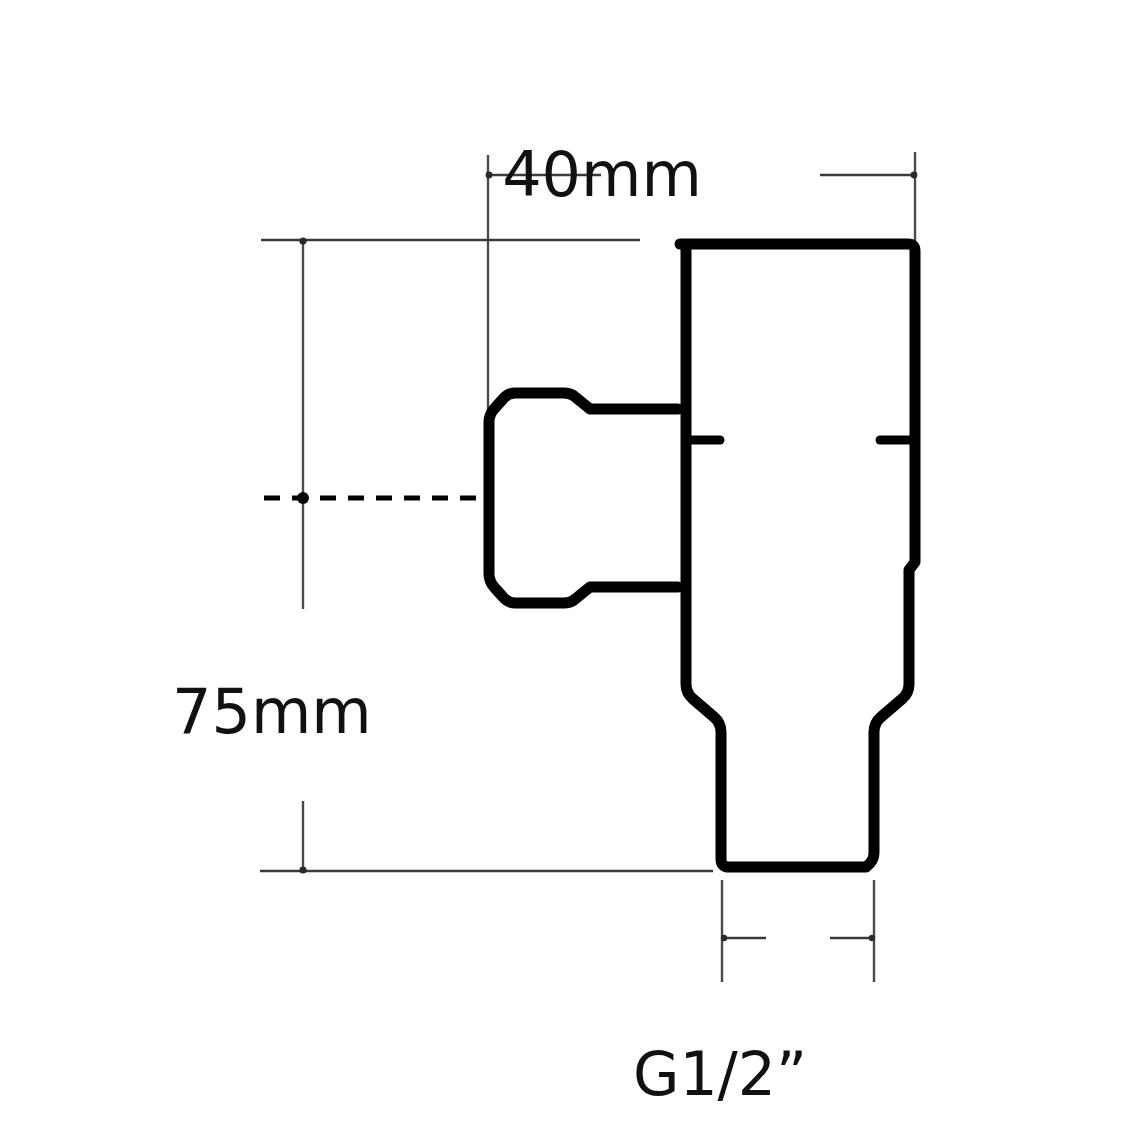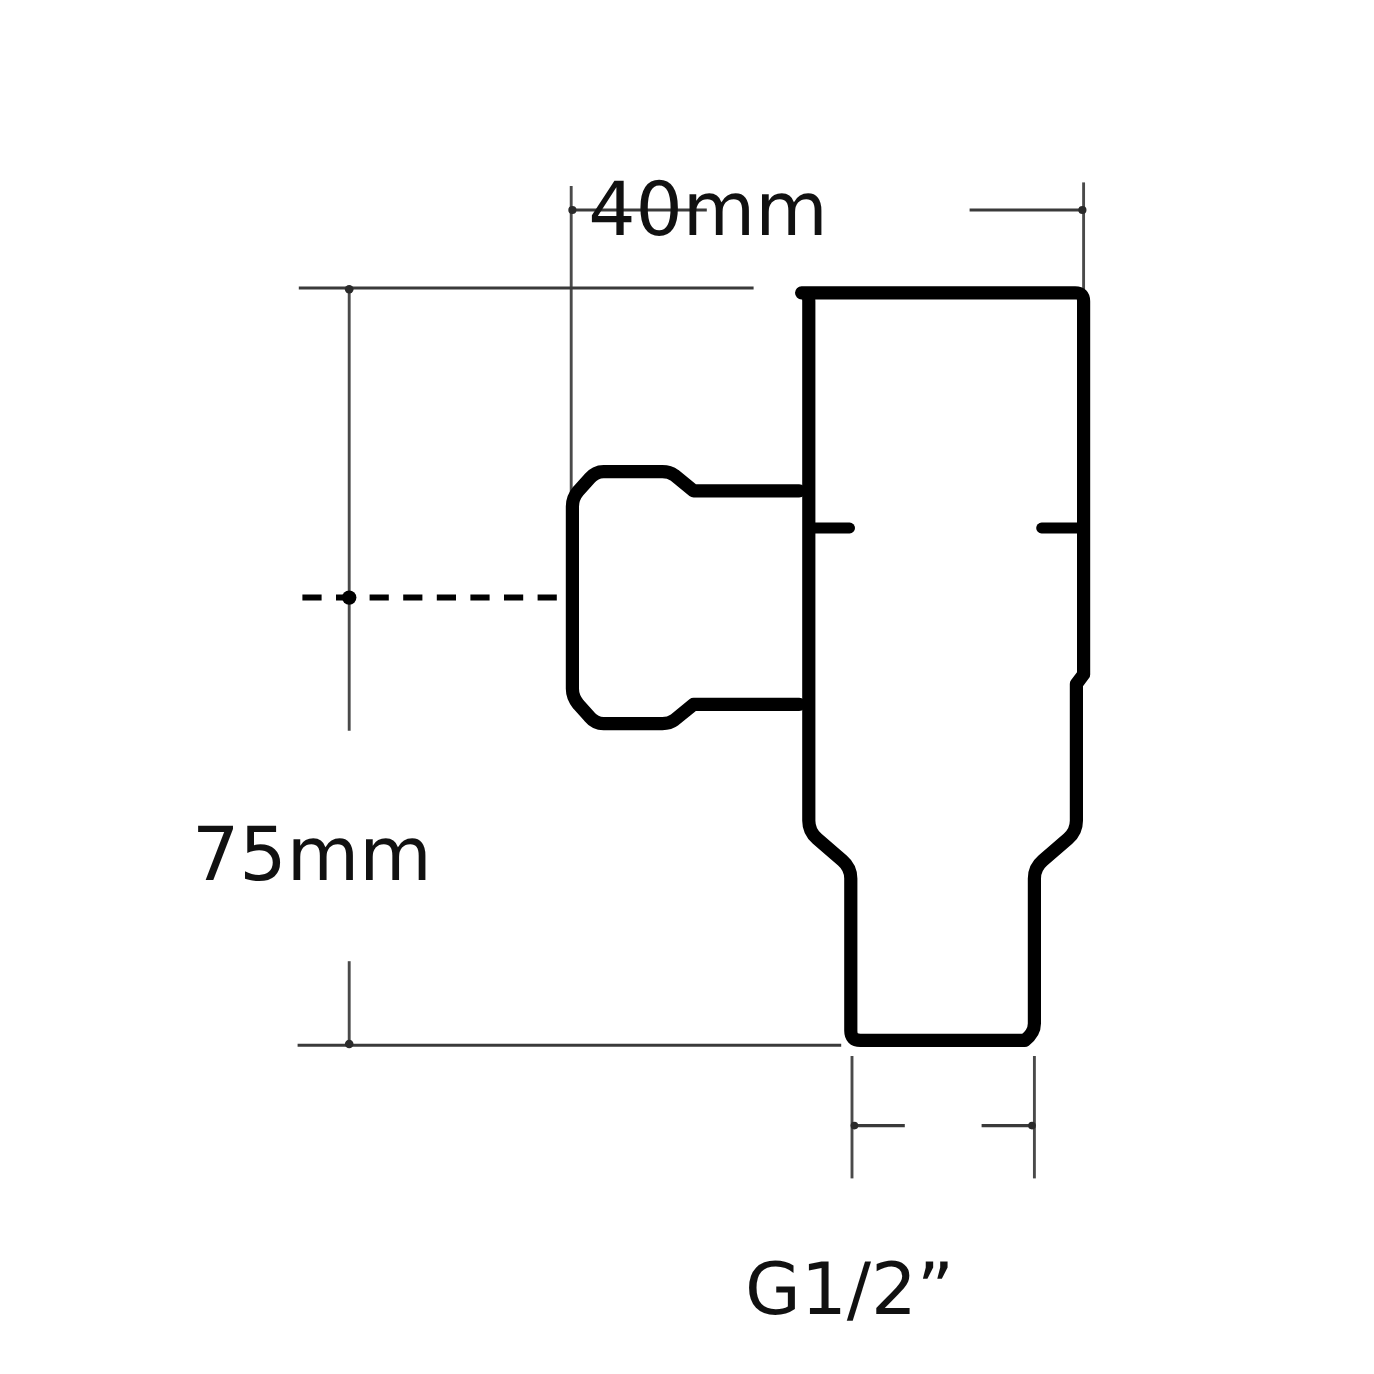--- a/index.html
+++ b/index.html
@@ -11,20 +11,21 @@
     width: 1145px;
     height: 1145px;
     font-family: "Liberation Sans", sans-serif;
     overflow: hidden;
   }
   #drawing-root {
     position: relative;
     width: 930px;
     height: 1145px;
     background: #ffffff;
+    margin-left: 12px;
   }
   svg#tech-drawing {
     display: block;
     width: 1145px;
     height: 1145px;
   }
   .part-outline {
     fill: none;
     stroke: #000000;
     stroke-width: 11;

